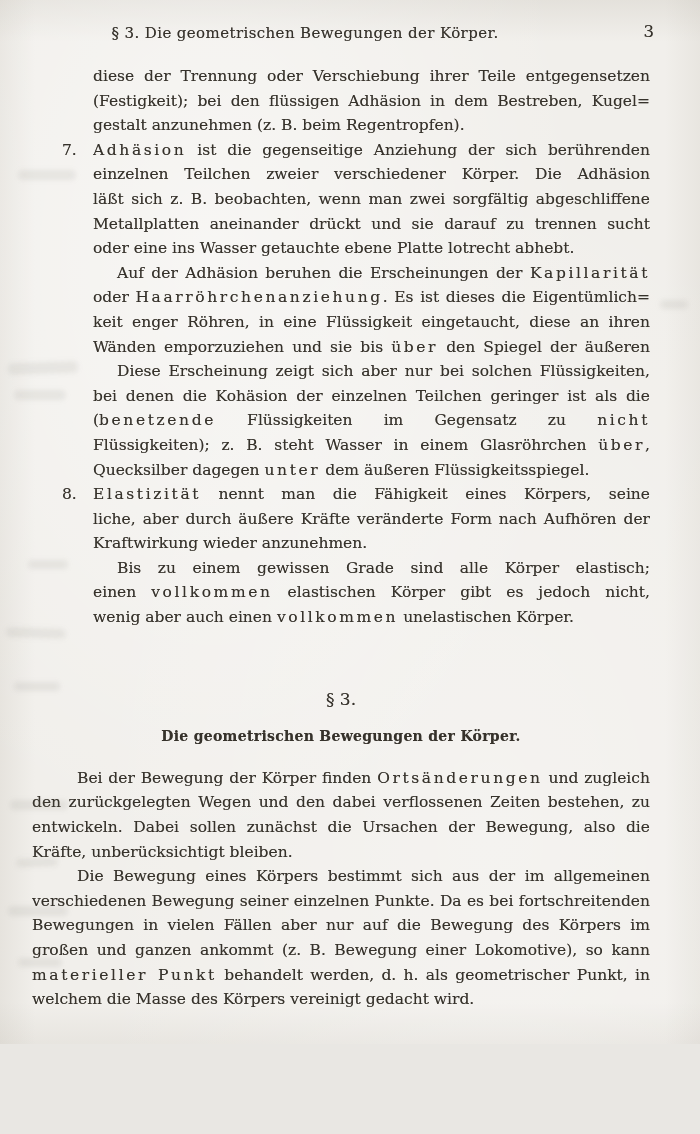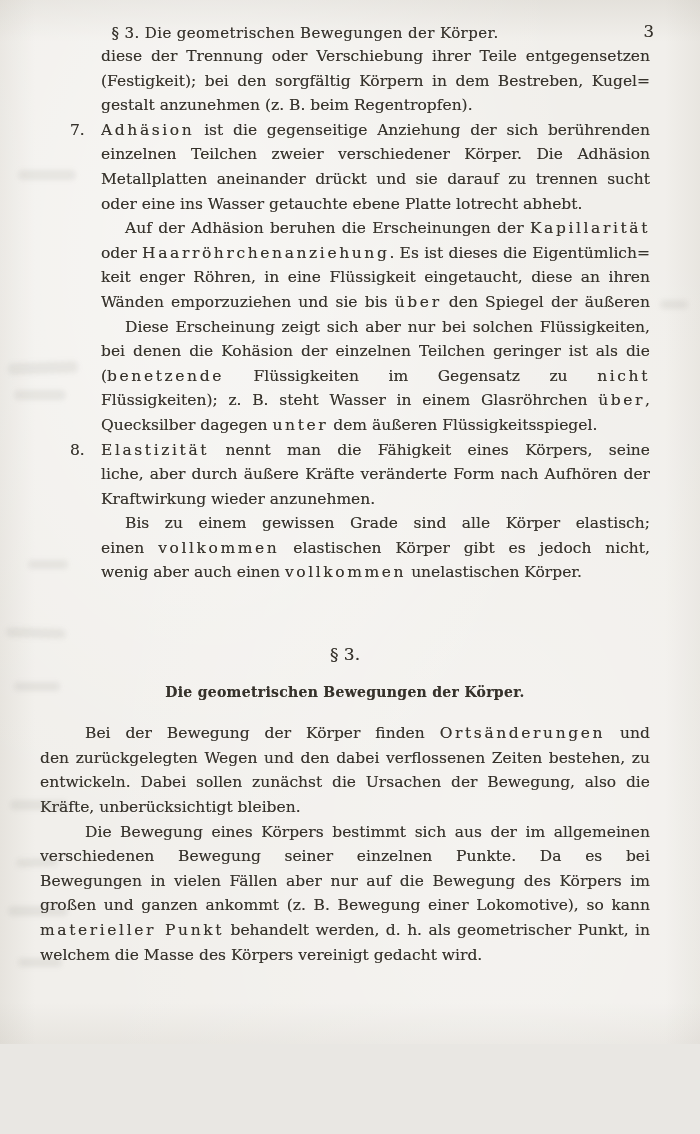--- a/index.html
+++ b/index.html
@@ -16,21 +16,21 @@
   }
   .ink{ text-shadow:0 0 0.6px rgba(54,50,43,0.5); }
   .running-header{
     position:absolute;top:24px;left:32px;right:50px;
     text-align:center;font-size:15px;letter-spacing:0.4px;
   }
   .running-header .rh-text{display:inline-block;transform:translateX(-36px);}
   .page-number{
     position:absolute;top:22px;right:46px;font-size:16.5px;
   }
-  .content{position:absolute;top:44px;left:32px;right:50px;font-size:15.5px;line-height:24.6px;margin-left:8px;}
+  .content{position:absolute;top:64px;left:32px;right:50px;font-size:15.5px;line-height:24.6px;}
   .upper{margin-left:61px;}
   .para{position:relative;margin:0;}
   .item-no{position:absolute;left:-31px;top:0;}
   .line{height:24.6px;overflow:hidden;}
   .line.just{text-align:justify;text-align-last:justify;}
   .sperr{letter-spacing:2.6px;text-align:right;}
   .heading-group{margin-top:57px;}
   .section-number{text-align:center;font-size:17px;margin-bottom:13px;}
   .section-title{text-align:center;font-size:14px;font-weight:bold;letter-spacing:0.3px;margin-bottom:17px;}
   .sig{position:absolute;left:556px;top:1096px;font-size:15px;}
@@ -46,27 +46,28 @@
 
   <div class="running-header">
     <span class="rh-text">§ 3.  Die geometrischen Bewegungen der Körper.</span>
   </div>
   <div class="page-number">3</div>
 
   <div class="content">
     <div class="upper">
         <div class="para">
           <div class="line just">diese der Trennung oder Verschiebung ihrer Teile entgegensetzen</div>
-          <div class="line just">(Festigkeit); bei den sorgfältig Körpern in dem Bestreben, Kugel=</div>
+          <div class="line just">(Festigkeit); bei den flüssigen Adhäsion in dem Bestreben, Kugel=</div>
           <div class="line">gestalt anzunehmen (z. B. beim Regentropfen).</div>
         </div>
         <div class="para numbered">
           <span class="item-no">7.</span>
           <div class="line just"><span class="sperr">Adhäsion</span><span> ist die gegenseitige Anziehung der sich berührenden</span></div>
           <div class="line just">einzelnen Teilchen zweier verschiedener Körper.  Die Adhäsion</div>
+          <div class="line just">läßt sich z. B. beobachten, wenn man zwei sorgfältig abgeschliffene</div>
           <div class="line just">Metallplatten aneinander drückt und sie darauf zu trennen sucht</div>
           <div class="line">oder eine ins Wasser getauchte ebene Platte lotrecht abhebt.</div>
         </div>
         <div class="para">
           <div class="line just" style="text-indent: 24px;"><span>Auf der Adhäsion beruhen die Erscheinungen der </span><span class="sperr">Kapillarität</span></div>
           <div class="line just"><span>oder </span><span class="sperr">Haarröhrchenanziehung</span><span>.  Es ist dieses die Eigentümlich=</span></div>
           <div class="line just">keit enger Röhren, in eine Flüssigkeit eingetaucht, diese an ihren</div>
           <div class="line just"><span>Wänden emporzuziehen und sie bis </span><span class="sperr">über</span><span> den Spiegel der äußeren</span></div>
         </div>
         <div class="para">

